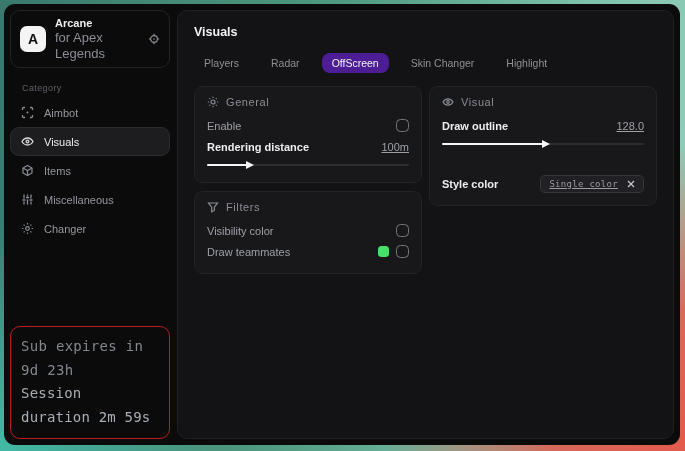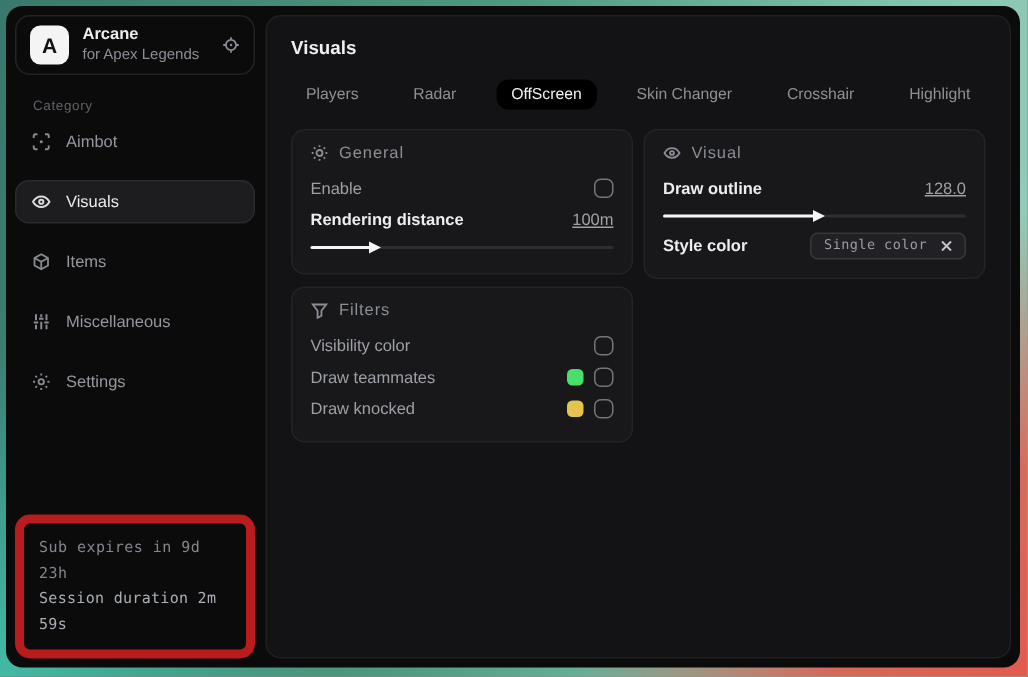--- a/index.html
+++ b/index.html
@@ -22,54 +22,54 @@
     border:1px solid #232327; border-radius:10px; padding:6px 9px;
     display:flex; align-items:center; gap:9px;
   }
   .logo {
     width:26px; height:26px; background:#f4f4f5; border-radius:7px;
     display:flex; align-items:center; justify-content:center;
     color:#111; font-weight:bold; font-size:14px;
   }
   .app-meta { flex:1; line-height:1.2; }
   .app-name { color:#ededef; font-size:11px; font-weight:bold; }
-  .app-sub  { color:#8b8e95; font-size:10px; }
+  .app-sub  { color:#8b8e95; font-size:13px; }
   .hdr-icon { color:#8b8e95; display:flex; cursor:pointer; }
   .cat-label {
     margin:15px 0 5px 12px; color:#5e6167; font-size:9px; letter-spacing:.4px;
   }
-  .nav { display:flex; flex-direction:column; gap:11px; }
+  .nav { display:flex; flex-direction:column; gap:0; }
   .nav-item {
     display:flex; align-items:center; gap:10px; padding:7px 10px;
     border:1px solid transparent; border-radius:9px;
     color:#94979d; font-size:11px; cursor:pointer;
   }
   .nav-item .nico { display:flex; color:#888b92; }
   .nav-item.active { background:#1d1d20; border-color:#2b2b2f; color:#ececee; }
   .nav-item.active .nico { color:#d9dadd; }
   .side-spacer { flex:1; }
   .status-card {
-    border:6px solid #b91c1c; border-radius:10px; padding:8px 10px;
-    font-family:"DejaVu Sans Mono", monospace; font-size:10px; line-height:1.7;
+    border:1px solid #b91c1c; border-radius:10px; padding:8px 10px;
+    font-family:"DejaVu Sans Mono", monospace; font-size:14px; line-height:1.7;
   }
   .status-l1 { color:#83878e; letter-spacing:.3px; }
   .status-l2 { color:#aaafb5; letter-spacing:.2px; }
   
   .main {
     flex:1; margin:6px 6px 6px 1px; background:#131315;
     border:1px solid #202024; border-radius:10px; padding:12px 16px;
     display:flex; flex-direction:column;
   }
   .page-title { color:#f0f0f2; font-size:12.5px; font-weight:bold; margin:2px 0 14px; }
-  .tabs { display:flex; align-items:center; gap:12px; margin-bottom:13px;justify-content:space-between; }
+  .tabs { display:flex; align-items:center; gap:12px; margin-bottom:13px; }
   .tab {
     padding:4px 10px; color:#8d9096; font-size:10.5px; border-radius:8px; cursor:pointer;
     white-space:nowrap;
   }
-  .tab.active { background:#000000; color:#f2f2f4; }
+  .tab.active { background:#4c1d95; color:#f2f2f4; }
   .content { display:flex; gap:7px; align-items:flex-start; }
   .col { flex:1; display:flex; flex-direction:column; gap:8px; }
   .card {
     background:#18181b; border:1px solid #232328; border-radius:9px;
     padding:9px 12px 11px;
   }
   .card-head {
     display:flex; align-items:center; gap:7px; margin-bottom:7px;
     color:#8a8e95;
   }
@@ -105,20 +105,21 @@
     border-bottom:4.5px solid transparent;
   }
   
   .pill {
     display:flex; align-items:center; gap:9px; background:#202025;
     border:1px solid #36363c; border-radius:5px; padding:3px 8px; cursor:pointer;
   }
   .pill-text {
     font-family:"DejaVu Sans Mono", monospace; font-size:9px; color:#9a9da4;
     letter-spacing:.3px;
+    text-decoration:underline;
   }
   .pill-x { color:#c3c6cb; font-size:10px; line-height:1; display:flex; }
   svg { display:block; }
 </style>
 </head>
 <body>
 
 <div class="window">
 
   <div class="sidebar">
@@ -176,41 +177,40 @@
         </span>
         <span>Miscellaneous</span>
       </div>
       <div class="nav-item">
         <span class="nico">
           <svg width="13" height="13" viewBox="0 0 13 13" fill="none" stroke="currentColor" stroke-width="1.2">
             <circle cx="6.5" cy="6.5" r="1.8"></circle>
             <path d="M6.5 1v1.4M6.5 10.6V12M12 6.5h-1.4M2.4 6.5H1M10.4 2.6l-1 1M3.6 9.4l-1 1M10.4 10.4l-1-1M3.6 3.6l-1-1"></path>
           </svg>
         </span>
-        <span>Settings</span>
+        <span>Changer</span>
       </div>
     </div>
 
     <div class="side-spacer"></div>
 
     <div class="status-card">
       <div class="status-l1">Sub expires in 9d 23h</div>
       <div class="status-l2">Session duration 2m 59s</div>
     </div>
   </div>
 
   <div class="main">
     <div class="page-title">Visuals</div>
 
     <div class="tabs">
       <div class="tab">Players</div>
       <div class="tab">Radar</div>
       <div class="tab active">OffScreen</div>
       <div class="tab">Skin Changer</div>
-      <div class="tab">Crosshair</div>
       <div class="tab">Highlight</div>
     </div>
 
     <div class="content">
 
       <div class="col">
 
         <div class="card">
           <div class="card-head">
             <span class="cico">
@@ -250,27 +250,20 @@
             <span class="lbl-gray">Visibility color</span>
             <span class="checkbox"></span>
           </div>
           <div class="row">
             <span class="lbl-gray">Draw teammates</span>
             <span class="row-right">
               <span class="swatch" style="background-color: rgb(74, 222, 107);"></span>
               <span class="checkbox"></span>
             </span>
           </div>
-          <div class="row">
-            <span class="lbl-gray">Draw knocked</span>
-            <span class="row-right">
-              <span class="swatch" style="background-color: rgb(230, 195, 76);"></span>
-              <span class="checkbox"></span>
-            </span>
-          </div>
         </div>
       </div>
 
       <div class="col">
 
         <div class="card">
           <div class="card-head">
             <span class="cico">
               <svg width="12" height="12" viewBox="0 0 12 12" fill="none" stroke="currentColor" stroke-width="1.2">
                 <path d="M1 6s1.8-3.2 5-3.2S11 6 11 6 9.2 9.2 6 9.2 1 6 1 6z"></path>
@@ -282,21 +275,21 @@
           <div class="row">
             <span class="lbl-white">Draw outline</span>
             <span class="val-gray">128.0</span>
           </div>
           <div class="slider">
             <div class="track"></div>
             <div class="fill" style="width: 50%;">
               <span class="thumb"></span>
             </div>
           </div>
-          <div class="row" style="margin-top:4px;">
+          <div class="row" style="margin-top:24px;">
             <span class="lbl-white">Style color</span>
             <span class="pill">
               <span class="pill-text">Single color</span>
               <span class="pill-x">
                 <svg width="8" height="8" viewBox="0 0 8 8" stroke="currentColor" stroke-width="1.3" fill="none">
                   <path d="M1 1l6 6M7 1L1 7"></path>
                 </svg>
               </span>
             </span>
           </div>

